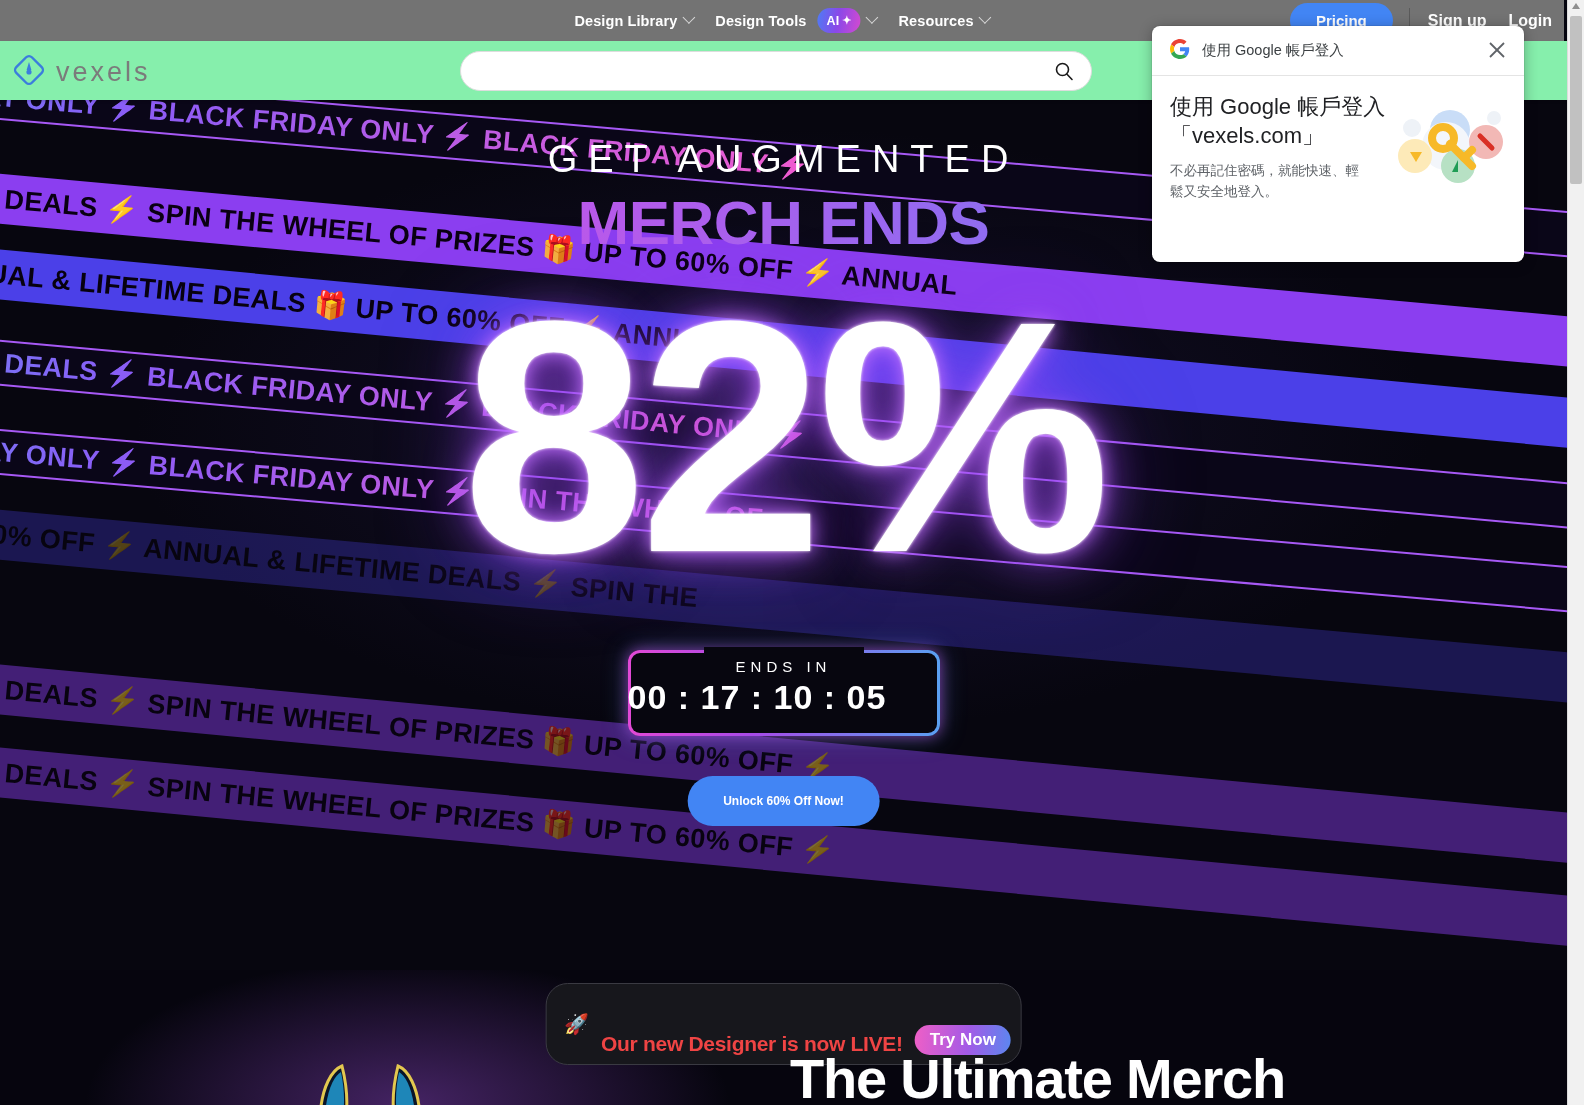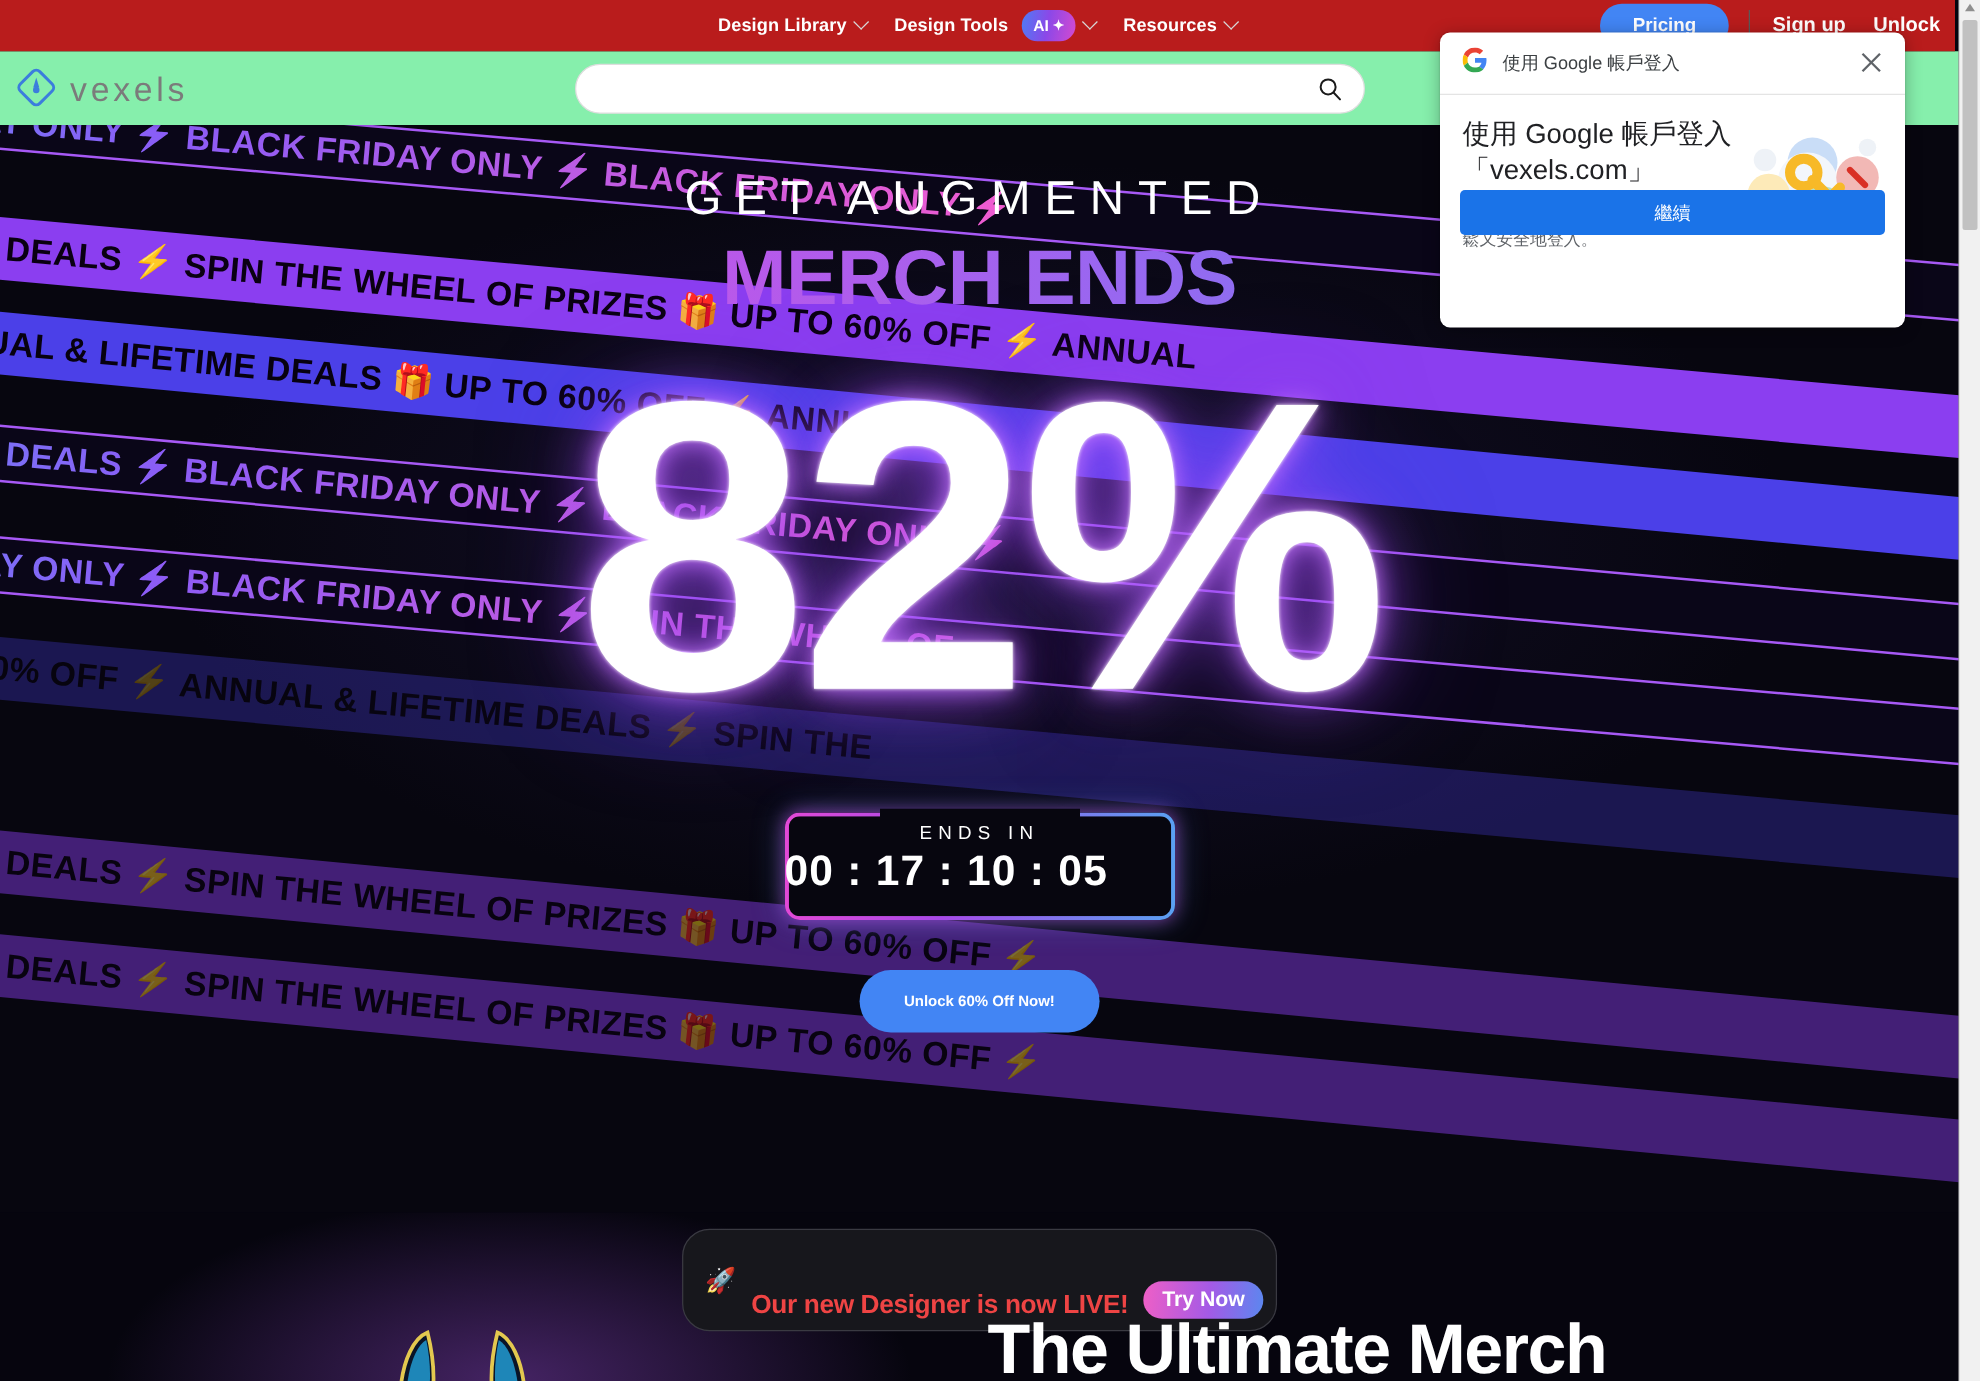--- a/index.html
+++ b/index.html
@@ -15,21 +15,21 @@
   #viewport {
     position: absolute; left: 0; top: 0;
     width: 1567px; height: 1105px;
     overflow: hidden;
     background: #05050f;
   }
 
   
   .topnav {
     position: absolute; left: 0; top: 0; width: 1564px; height: 41px;
-    background: #b91c1c; z-index: 40;
+    background: #737373; z-index: 40;
     overflow: hidden;
   }
   .topnav-center {
     position: absolute; left: 50%; transform: translateX(-50%);
     top: 0; height: 41px;
     display: flex; align-items: center; gap: 22px;
     white-space: nowrap;
   }
   .nav-item {
     display: flex; align-items: center; gap: 7px;
@@ -323,21 +323,21 @@
         </div>
         <div class="nav-item">
           <span>Resources</span>
           <i class="chev"></i>
         </div>
       </div>
       <div class="topnav-right">
         <button class="pricing-btn">Pricing</button>
         <div class="vdiv"></div>
         <span class="tlink">Sign up</span>
-        <span class="tlink">Unlock</span>
+        <span class="tlink">Login</span>
       </div>
     </div>
 
     <div class="header">
       <div class="logo">
         <span>
           <svg width="34" height="34" viewBox="0 0 34 34">
             <rect x="6" y="6" width="22" height="22" rx="4" transform="rotate(45 17 17)" fill="none" stroke="#3b7ddd" stroke-width="2.4"></rect>
             <path d="M17 9 L14.6 17 h4.8 Z" fill="#3b7ddd"></path>
             <circle cx="17" cy="19" r="2.6" fill="#3b7ddd"></circle>
@@ -390,21 +390,20 @@
             <circle cx="22" cy="28" r="9" fill="#eef2f7"></circle>
             <circle cx="104" cy="18" r="7" fill="#eef2f7"></circle>
             <path d="M26 62 l-6-10 l12 0 Z" fill="#f7b928"></path>
             <path d="M62 72 l6-12 l0 12 Z" fill="#1f9d55"></path>
             <line x1="90" y1="36" x2="102" y2="48" stroke="#d93025" stroke-width="5" stroke-linecap="round"></line>
             <circle cx="53" cy="38" r="11" fill="none" stroke="#f7b928" stroke-width="8"></circle>
             <path d="M60 44 L82 66" stroke="#f7b928" stroke-width="8" stroke-linecap="round"></path>
             <path d="M74 58 L82 50" stroke="#f7b928" stroke-width="8" stroke-linecap="round"></path>
           </svg>
         </span>
-        <button class="gbtn">繼續</button>
       </div>
     </div>
 
   </div>
 
   <div class="sbar">
     <div class="sb-up"></div>
     <div class="sb-thumb"></div>
   </div>
 </div>

